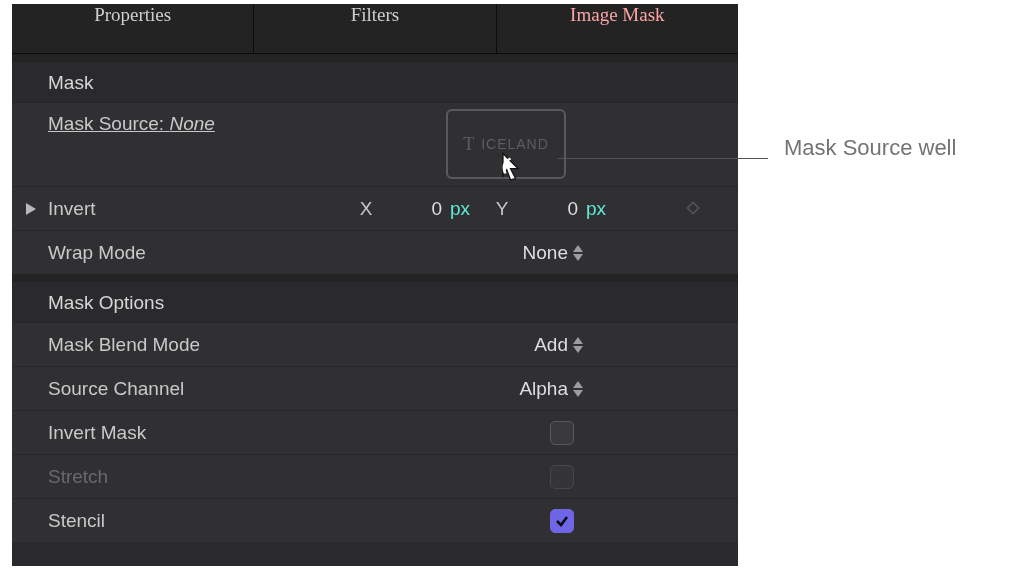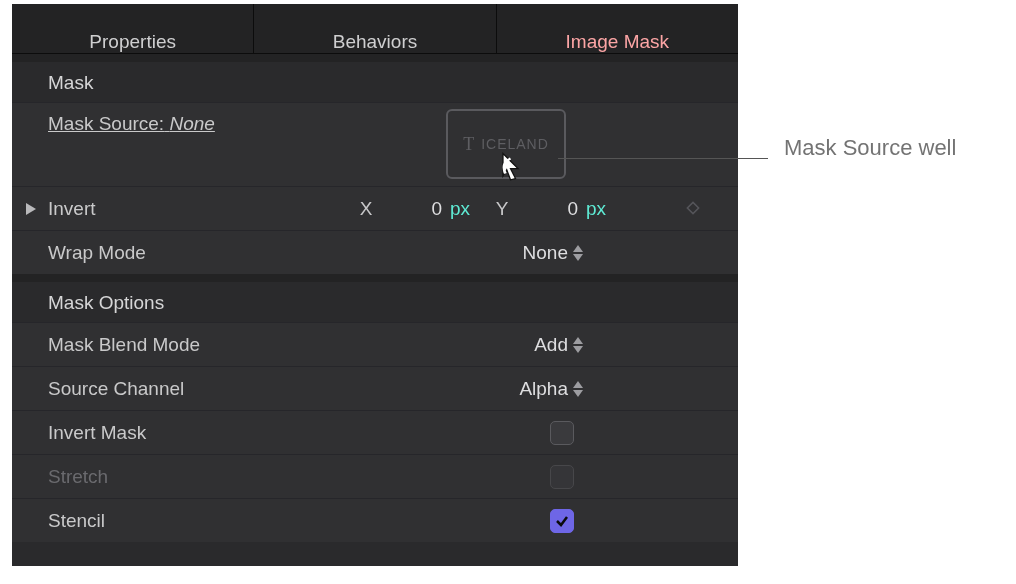--- a/index.html
+++ b/index.html
@@ -22,27 +22,28 @@
   }
   .tabs {
     display: flex;
     height: 50px;
     background: #1e1e1f;
     border-bottom: 1px solid #0c0c0c;
   }
   .tab {
     flex: 1;
     display: flex;
-    align-items: flex-end;
+    align-items: flex-start;
     justify-content: center;
     color: #cfcfd0;
     border-right: 1px solid #0c0c0c;
     background: #232324;
     cursor: pointer;
     user-select: none;
+    font-family: Liberation Serif, serif;
   }
   .tab:last-child { border-right: none; }
   .tab.active { color: #fca5a5; }
   .divider { height: 8px; background: #232324; }
   .section-hdr {
     padding: 10px 16px 8px 36px;
     color: #d6d6d7;
     background: #2a2a2c;
   }
   .row {
@@ -139,21 +140,21 @@
 </head>
 <body>
 
 <div class="panel">
 
   <div class="tabs">
     <div class="tab">
         <span>Properties</span>
       </div>
     <div class="tab">
-        <span>Behaviors</span>
+        <span>Filters</span>
       </div>
     <div class="tab active">
         <span>Image Mask</span>
       </div>
   </div>
 
   <div class="divider"></div>
 
   <div class="section-hdr"><span>Mask</span></div>
 

